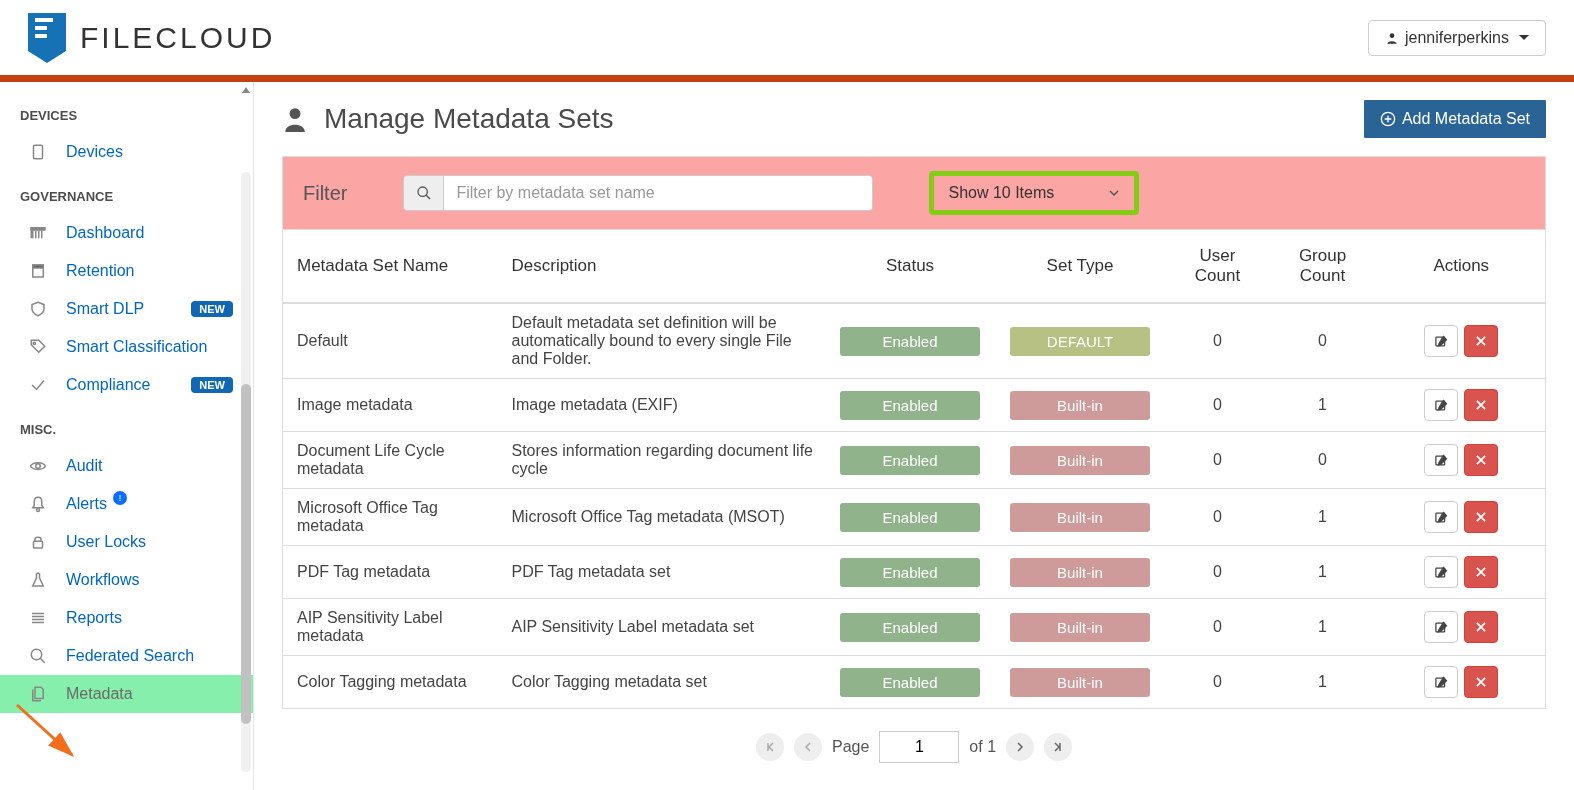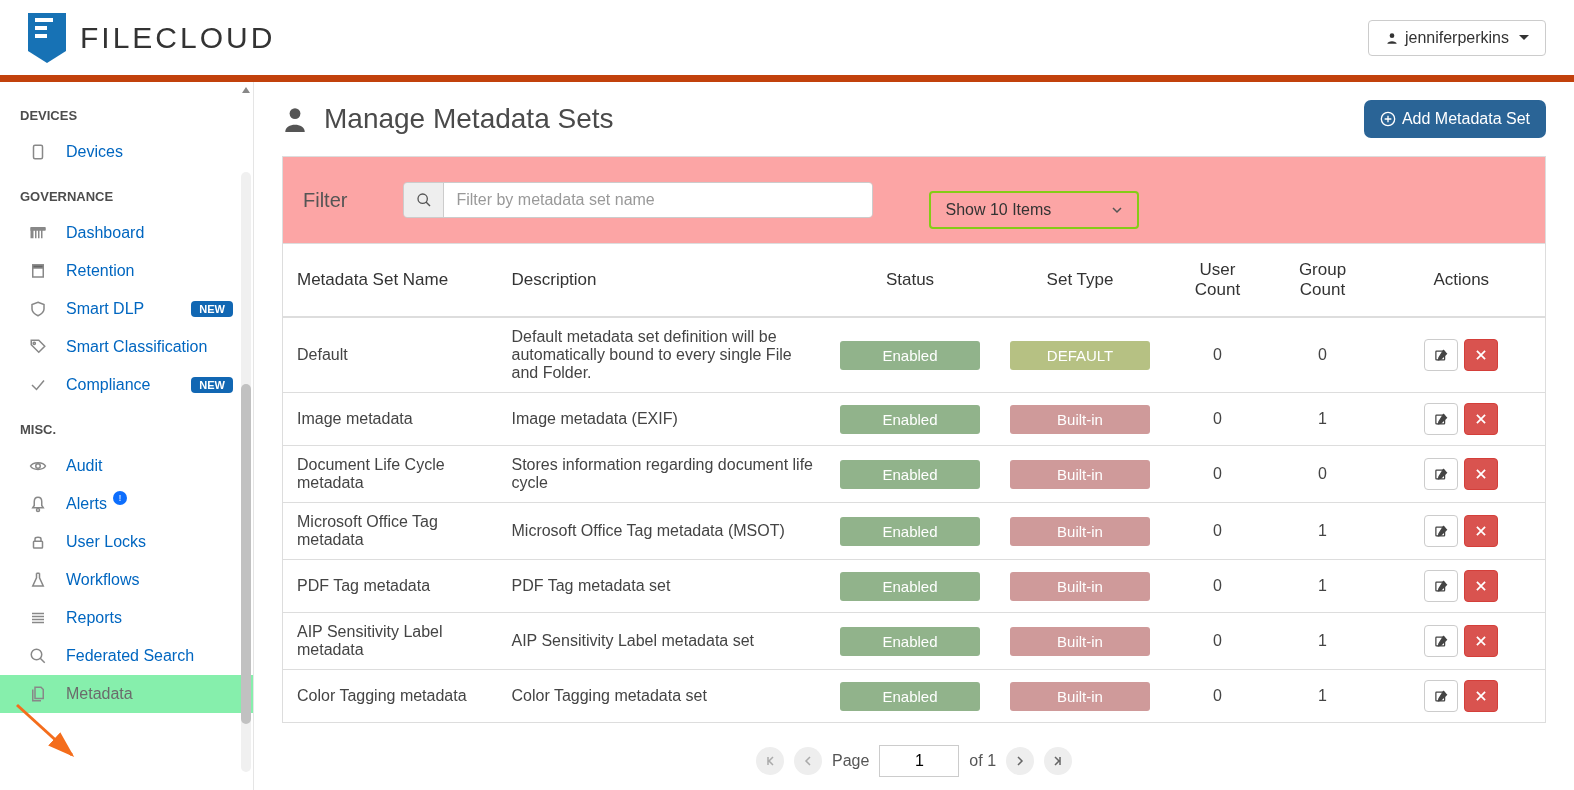--- a/index.html
+++ b/index.html
@@ -176,21 +176,21 @@
   font-weight: 400;
   color: #4a4a4a;
   display: flex;
   align-items: center;
   gap: 16px;
 }
 .btn-primary {
   background: #2a6496;
   color: #fff;
   border: none;
-  border-radius: 7px;
+  border-radius: 1px;
   padding: 10px 16px;
   font-size: 16px;
   cursor: pointer;
   display: flex;
   align-items: center;
   gap: 6px;
 }
 
 
 .filter-bar {
@@ -226,31 +226,30 @@
   border: none;
   padding: 8px 12px;
   font-size: 16px;
   flex: 1;
   color: #555;
 }
 .input-group input::placeholder {
   color: #999;
 }
 .select-wrap {
-  border: 2px solid #84cc16;
+  border: 5px solid #84cc16;
   border-radius: 4px;
   padding: 8px 14px;
   width: 210px;
   display: flex;
   justify-content: space-between;
   align-items: center;
   font-size: 16px;
   color: #333;
   margin-left: 40px;
-  margin-top: 20px;
 }
 
 
 .table {
   width: 100%;
   border-collapse: collapse;
   border: 1px solid #ddd;
   border-top: none;
 }
 .table th {

